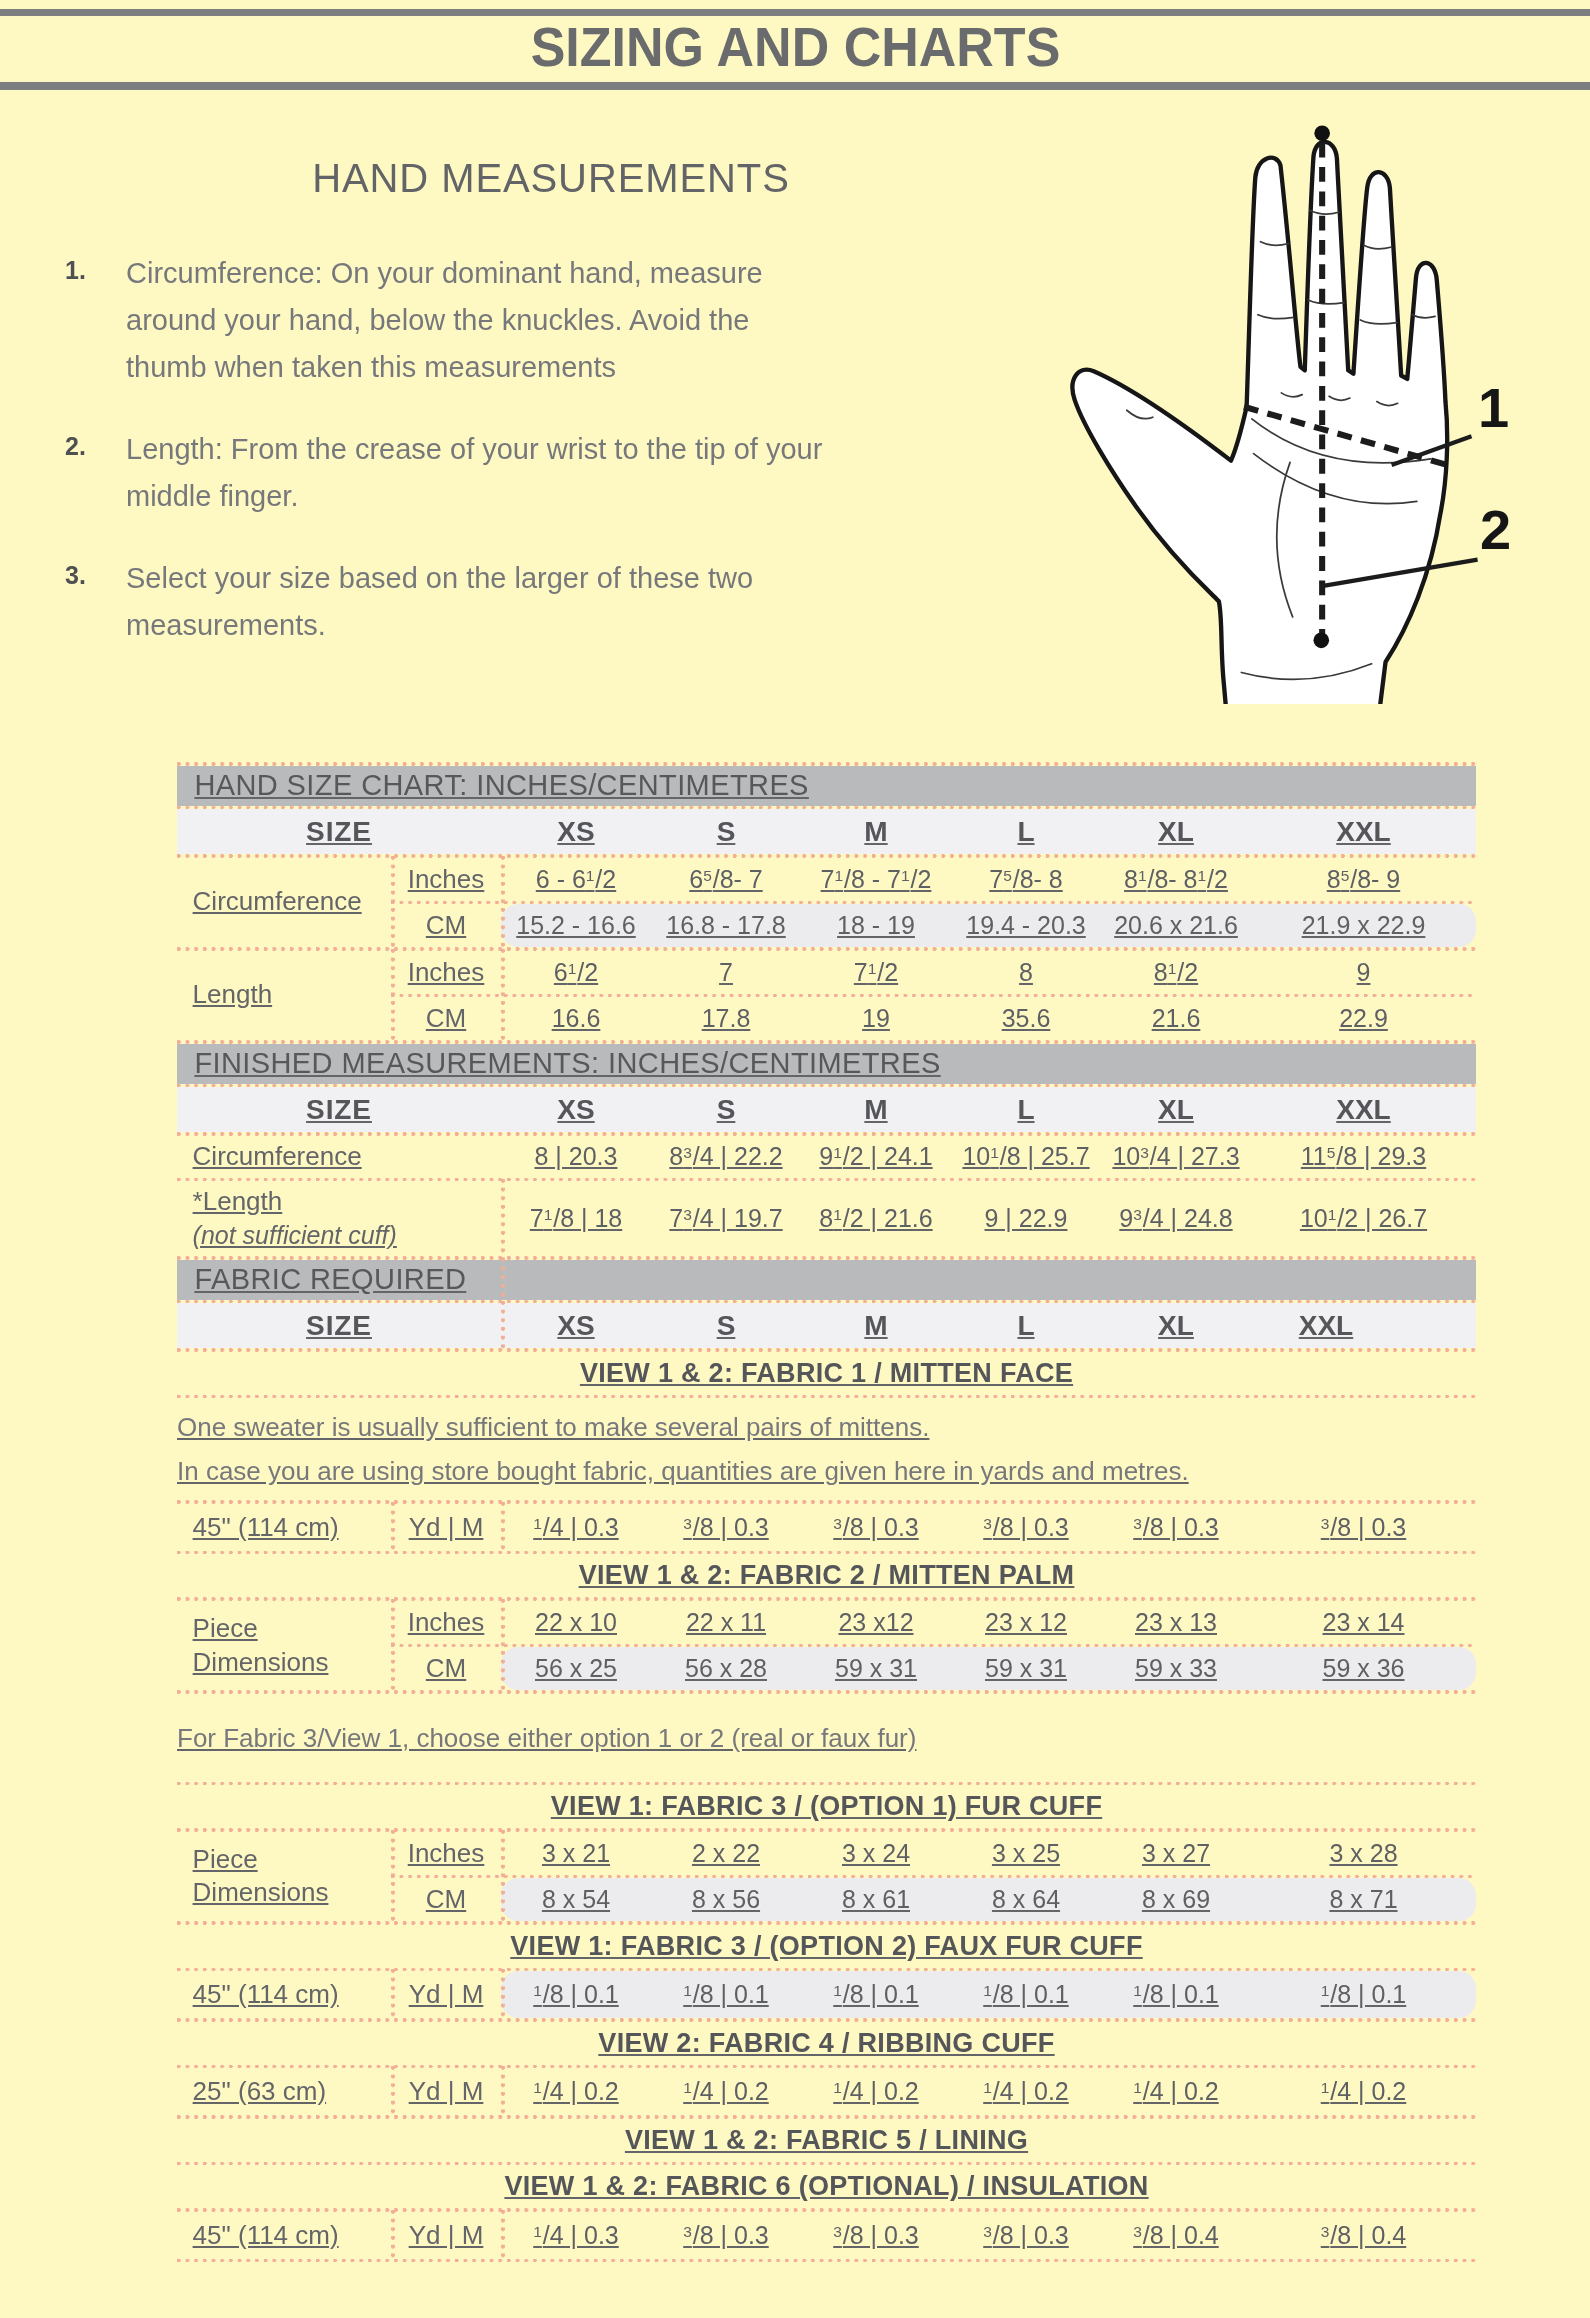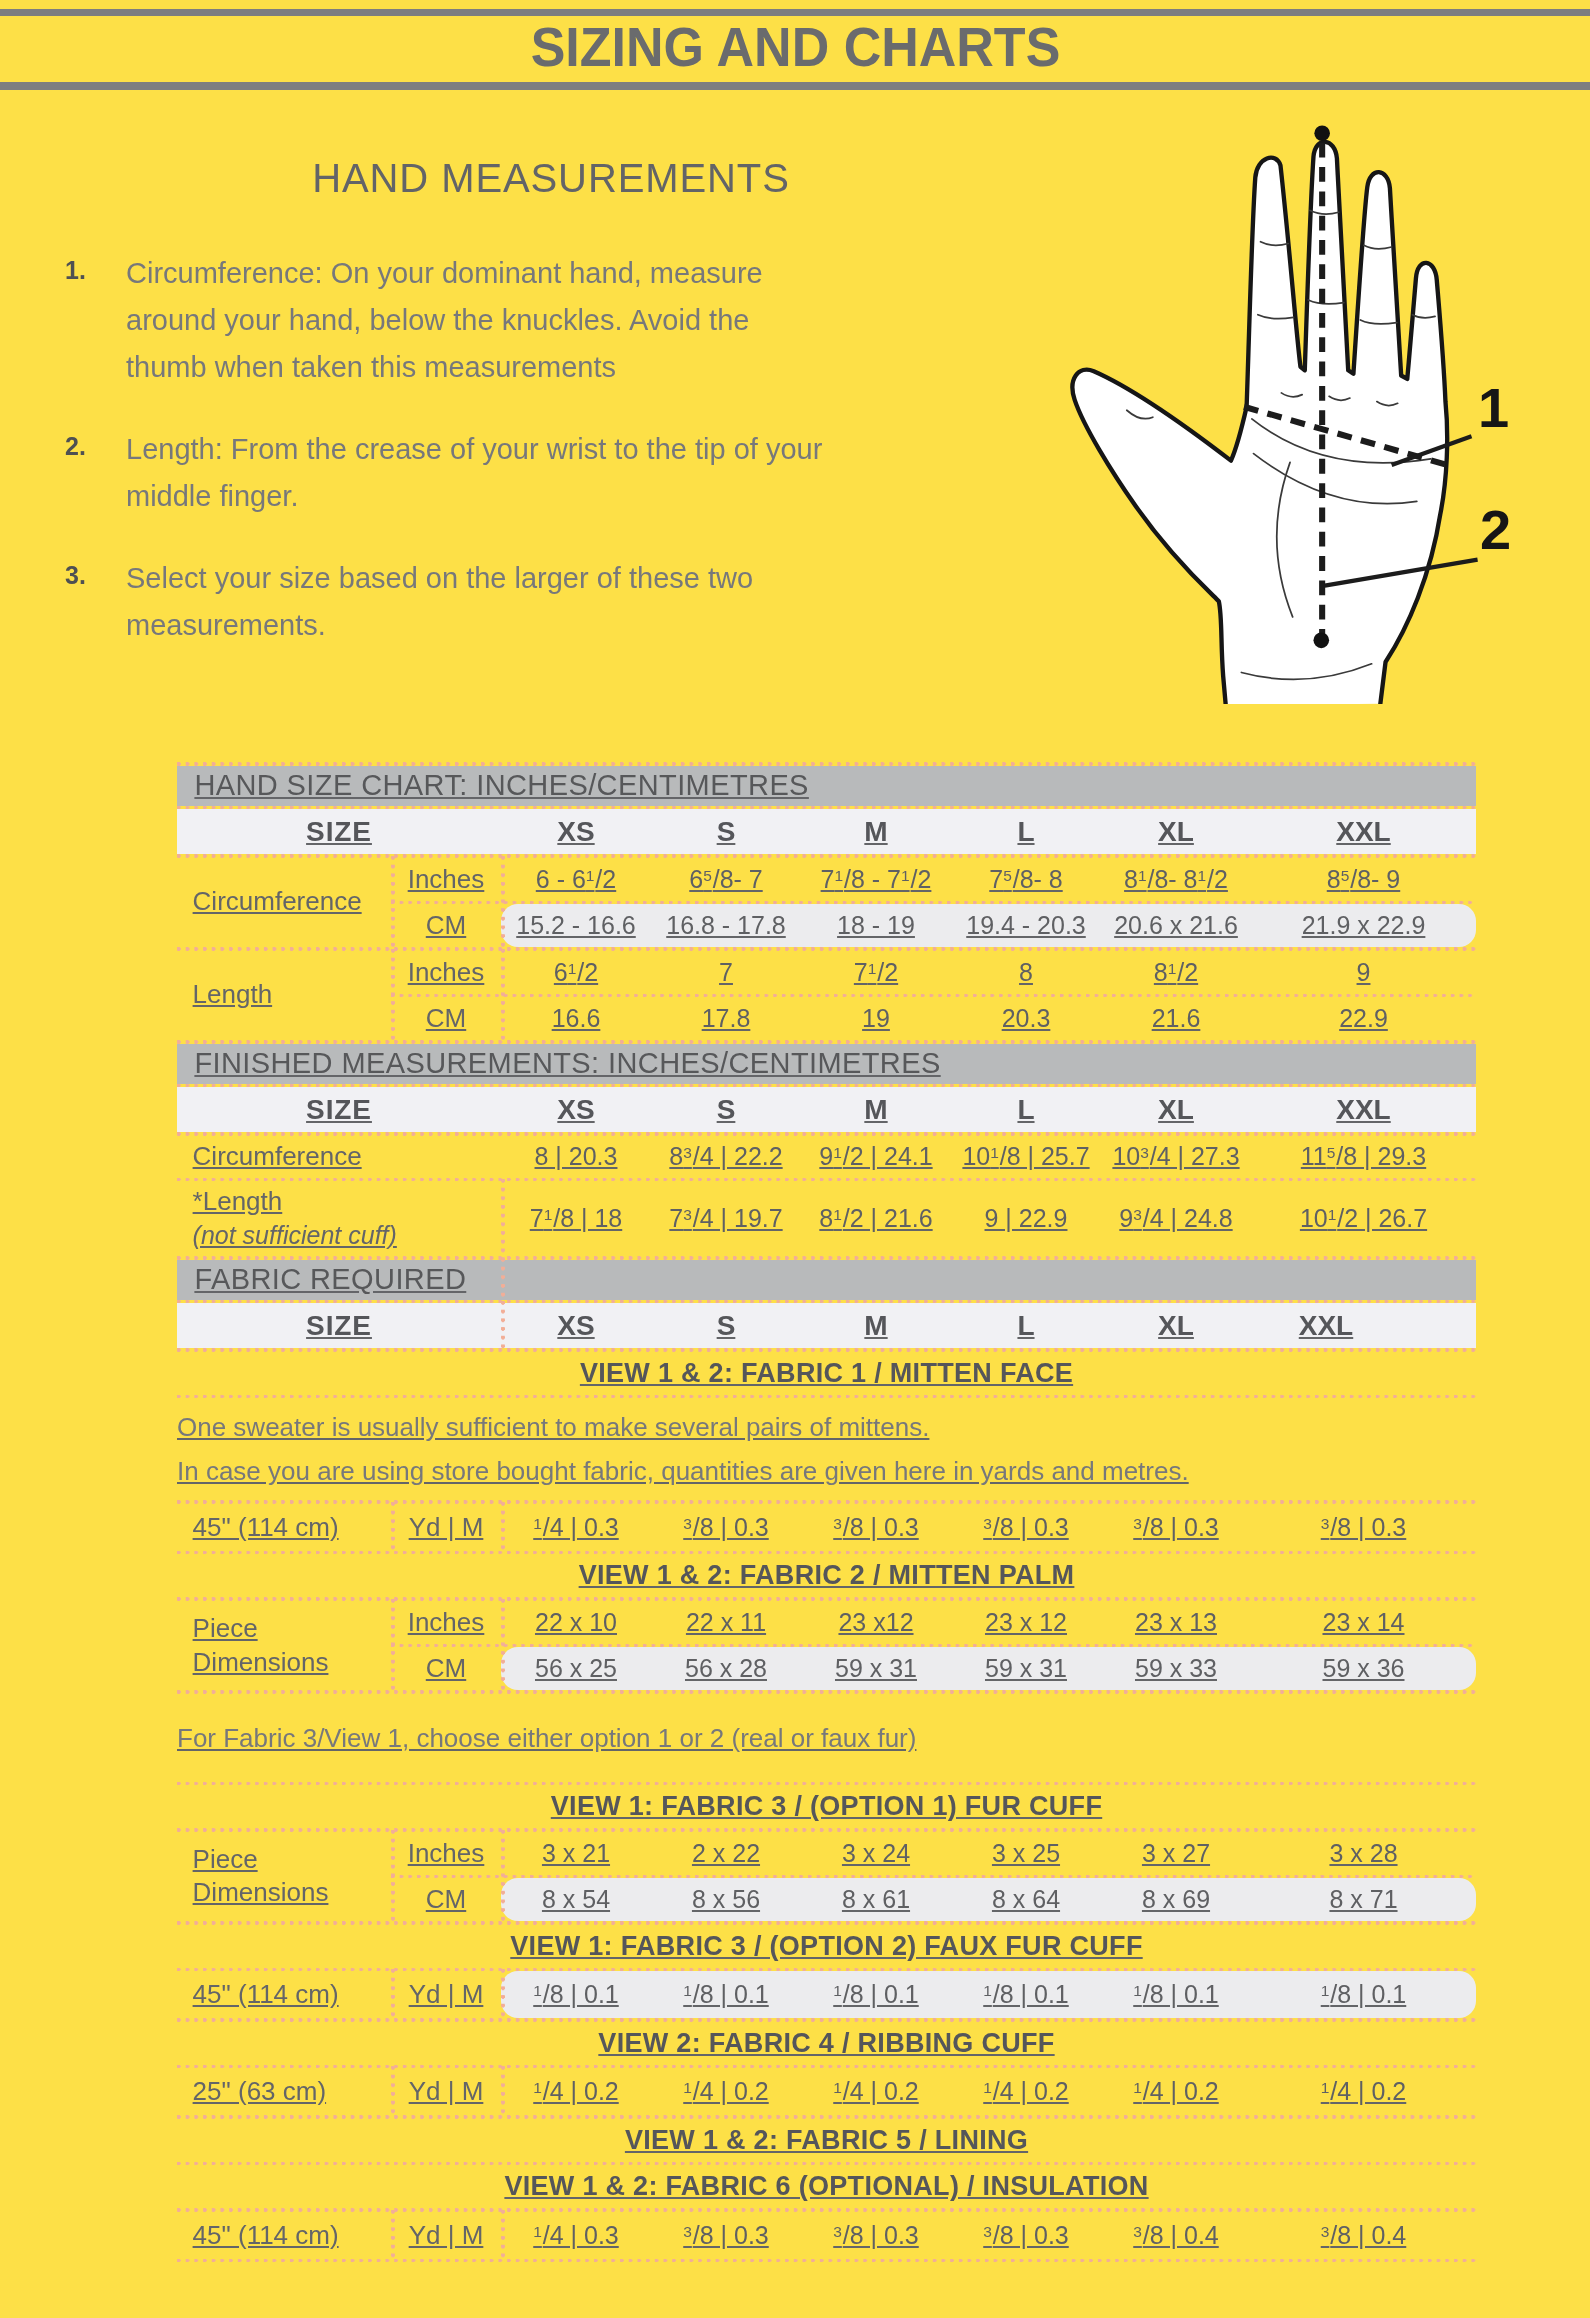--- a/index.html
+++ b/index.html
@@ -1,17 +1,17 @@
 <!DOCTYPE html>
 <html style="font-size:14px"><head>
 <meta charset="utf-8">
 <style>
   html,body{margin:0;padding:0;background:#ffffff;}
   body{width:1591px;height:2319px;position:relative;font-family:"Liberation Sans",sans-serif;color:#646568;}
-  .page{position:absolute;inset:0;overflow:hidden;background:#fde047;padding-left:20px;}
+  .page{position:absolute;inset:0;overflow:hidden;background:#fef9c3;padding-left:20px;}
 
   
   .topbar{position:absolute;left:0;width:1591px;height:7.8px;background:#7d7e80;}
   #bar-top{top:8.7px}
   #bar-bottom{top:82px}
   .title{position:absolute;top:17.4px;left:0;width:1591px;text-align:center;
          font-size:52px;font-weight:700;color:#6a6b6d;letter-spacing:0;transform:scaleY(1.05);}
 
   
   .intro{position:absolute;left:65px;top:156px;width:938px;}
@@ -221,21 +221,21 @@
               <div class="cv">9</div>
             </div>
           </div>
           <div class="hdots"></div>
           <div class="g-row">
             <div class="g-unit">CM</div>
             <div class="vals">
               <div class="cv">16.6</div>
               <div class="cv">17.8</div>
               <div class="cv">19</div>
-              <div class="cv">20.3</div>
+              <div class="cv">35.6</div>
               <div class="cv">21.6</div>
               <div class="cv">22.9</div>
             </div>
           </div>
         </div>
         <div class="vdots" style="left: 214px;"></div>
         <div class="vdots" style="left: 324px;"></div>
       </div>
       <div class="hdots"></div>
       <div class="t-bar">

